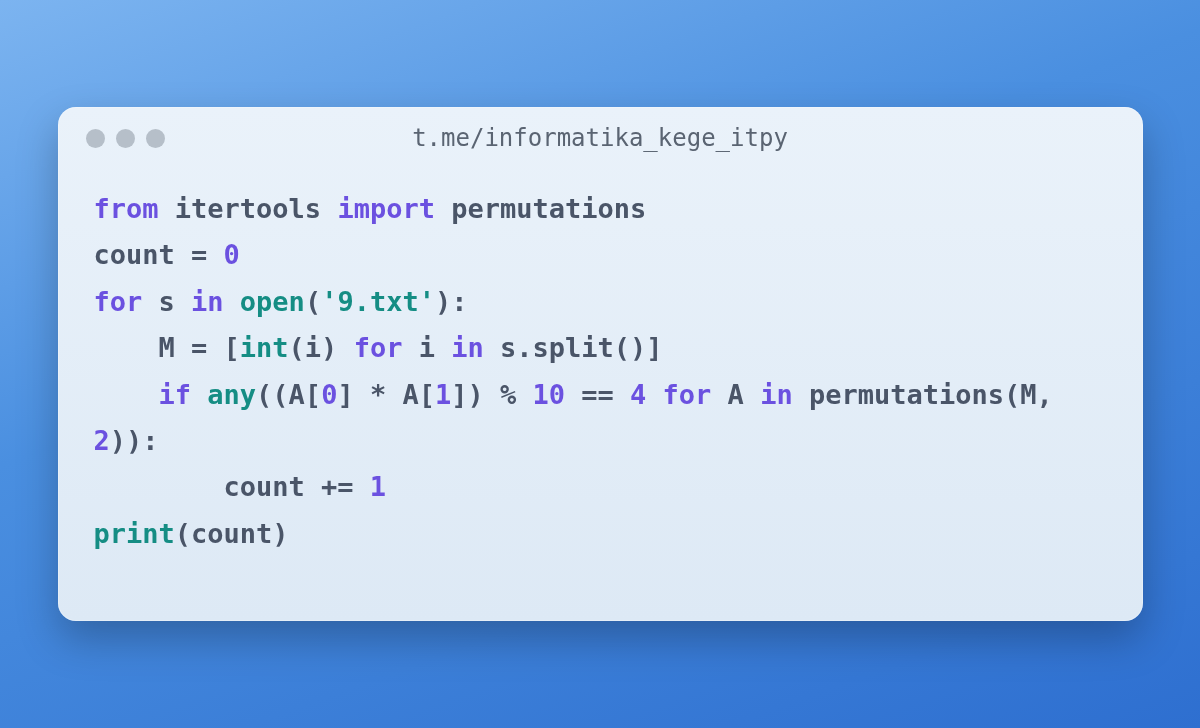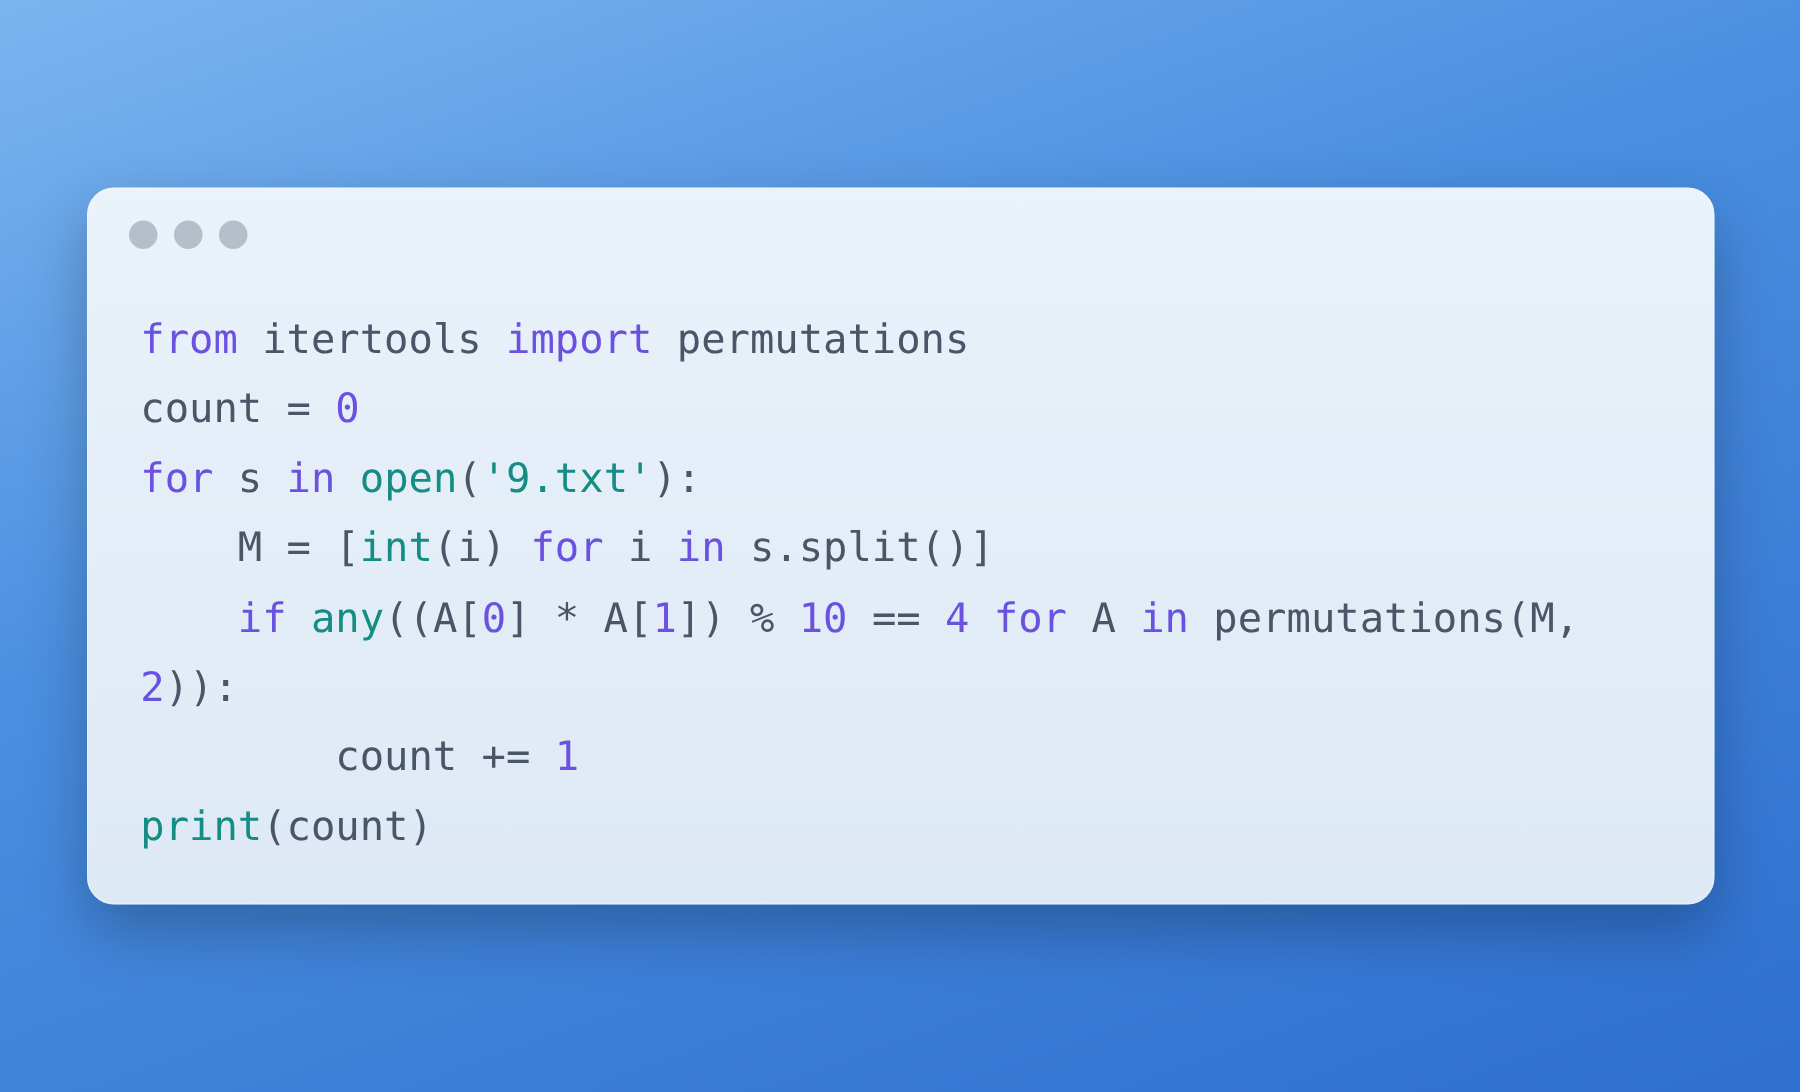--- a/index.html
+++ b/index.html
@@ -36,44 +36,46 @@
     position: absolute;
     left: 0; right: 0;
     text-align: center;
     font-size: 24px;
     color: #5a6472;
     font-weight: 400;
     pointer-events: none;
     font-family: ui-monospace, "SF Mono", Menlo, Consolas, monospace;
   }
   .code {
-    padding: 28px 36px 28px 36px;
+    padding: 28px 36px 64px 36px;
     font-family: ui-monospace, "SF Mono", Menlo, Consolas, monospace;
     font-size: 27px;
     line-height: 1.72;
     color: #4a5568;
     white-space: pre-wrap;
     word-break: break-word;
+    font-weight: bold;
   }
   .kw   { color: #6b51e0; }  
   .fn   { color: #158d84; }  
   .num  { color: #6b51e0; }  
   .str  { color: #158d84; }  
   .name { color: #4a5568; }
 </style>
 </head>
 <body>
 
 <div class="window">
   <div class="titlebar">
     <div class="traffic-lights">
       <span class="dot"></span>
       <span class="dot"></span>
       <span class="dot"></span>
     </div>
+    <div class="title">t.me/informatika_kege_itpy</div>
   </div>
   <pre class="code" id="code-block"><span class="kw">from</span><span> </span><span class="name">itertools</span><span> </span><span class="kw">import</span><span> </span><span class="name">permutations</span>
 <span class="name">count = </span><span class="num">0</span>
 <span class="kw">for</span><span class="name"> s </span><span class="kw">in</span><span> </span><span class="fn">open</span><span class="name">(</span><span class="str">'9.txt'</span><span class="name">):</span>
 <span class="name">    M = [</span><span class="fn">int</span><span class="name">(i) </span><span class="kw">for</span><span class="name"> i </span><span class="kw">in</span><span class="name"> s.split()]</span>
 <span class="name">    </span><span class="kw">if</span><span class="name"> </span><span class="fn">any</span><span class="name">((A[</span><span class="num">0</span><span class="name">] * A[</span><span class="num">1</span><span class="name">]) % </span><span class="num">10</span><span class="name"> == </span><span class="num">4</span><span class="name"> </span><span class="kw">for</span><span class="name"> A </span><span class="kw">in</span><span class="name"> permutations(M, </span><span class="num">2</span><span class="name">)):</span>
 <span class="name">        count += </span><span class="num">1</span>
 <span class="fn">print</span><span class="name">(count)</span></pre>
 </div>
 

